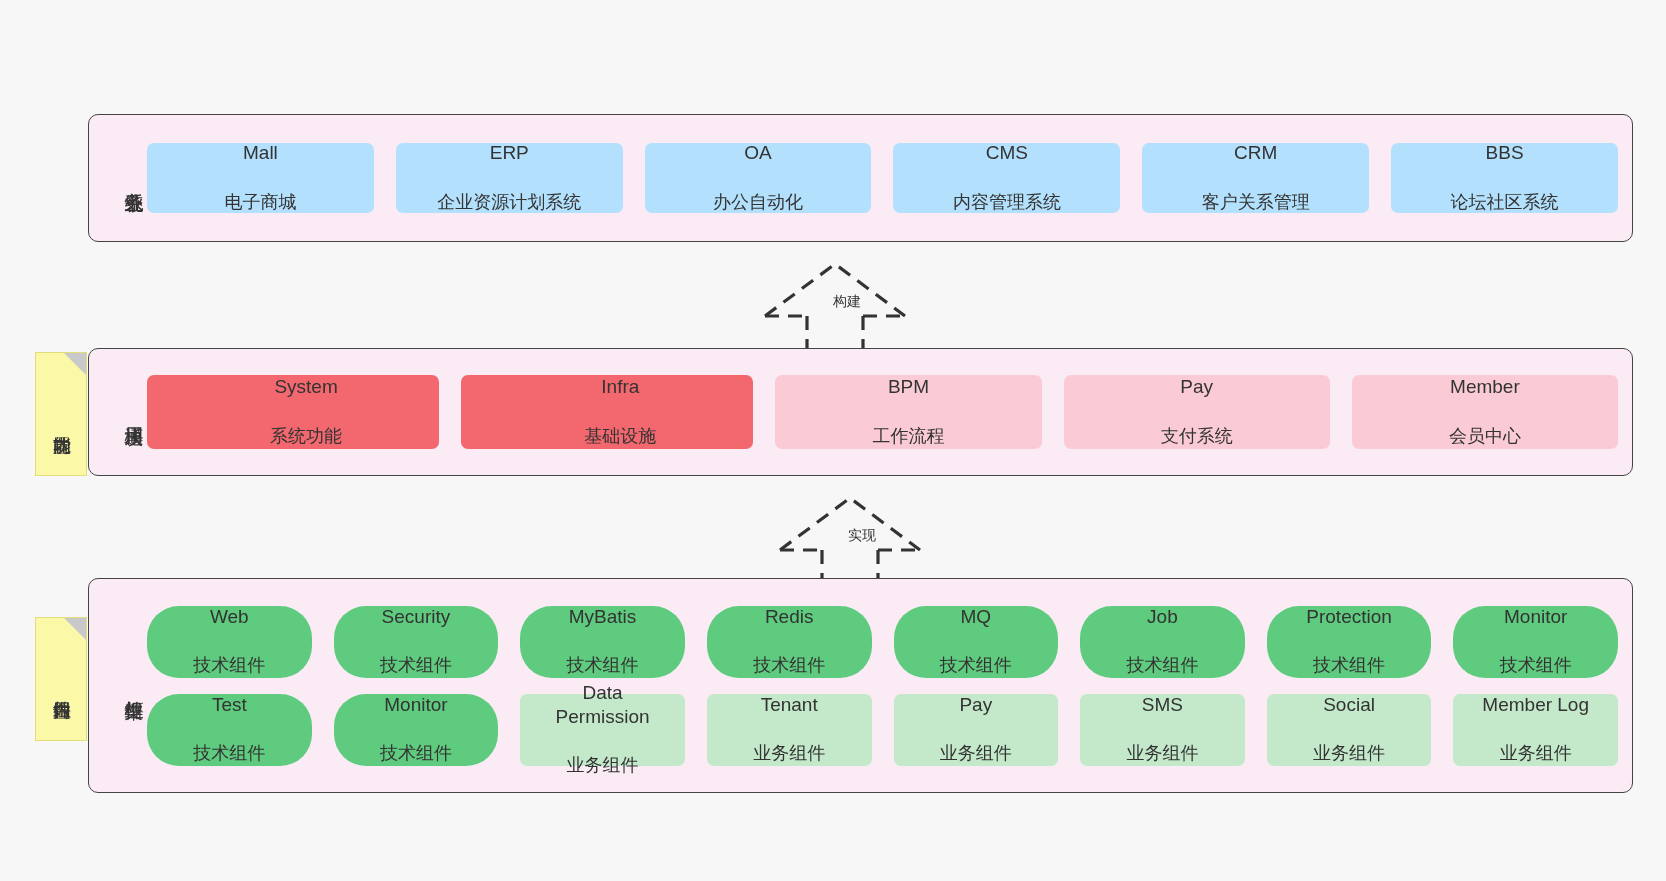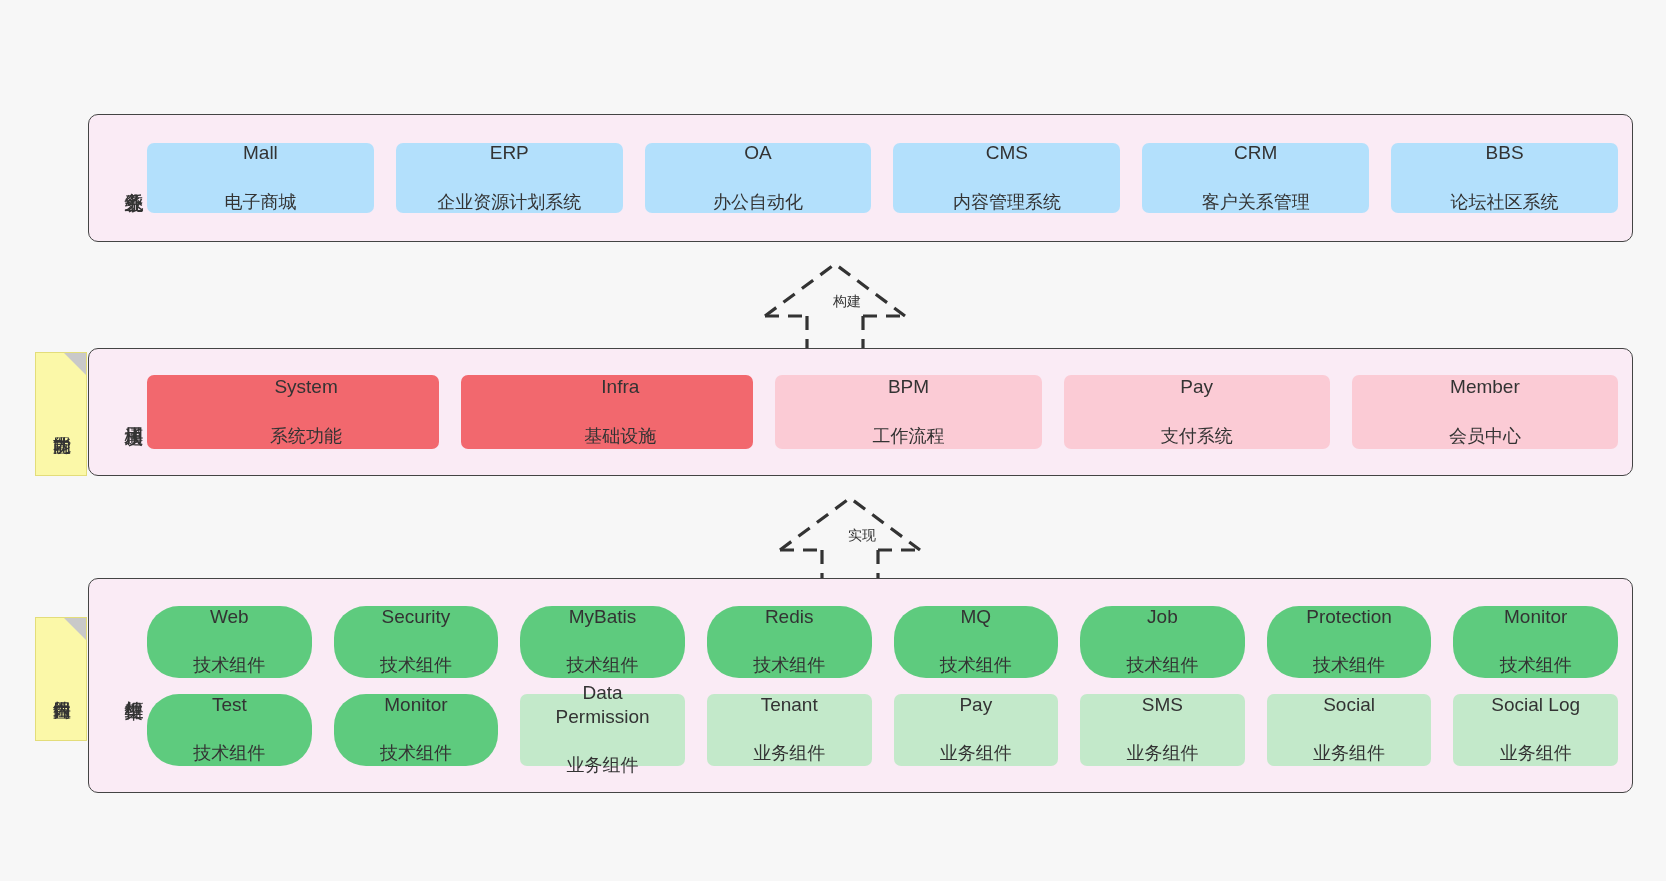--- a/index.html
+++ b/index.html
@@ -286,21 +286,21 @@
         </div>
         <div class="card c-lightgreen h-framework">
           <span class="t-en">SMS</span>
           <span class="t-cn">业务组件</span>
         </div>
         <div class="card c-lightgreen h-framework">
           <span class="t-en">Social</span>
           <span class="t-cn">业务组件</span>
         </div>
         <div class="card c-lightgreen h-framework">
-          <span class="t-en">Social Log</span>
+          <span class="t-en">Member Log</span>
           <span class="t-cn">业务组件</span>
         </div>
       </div>
 
     </div>
   </div>
 
 </div>
 
 </body></html>

